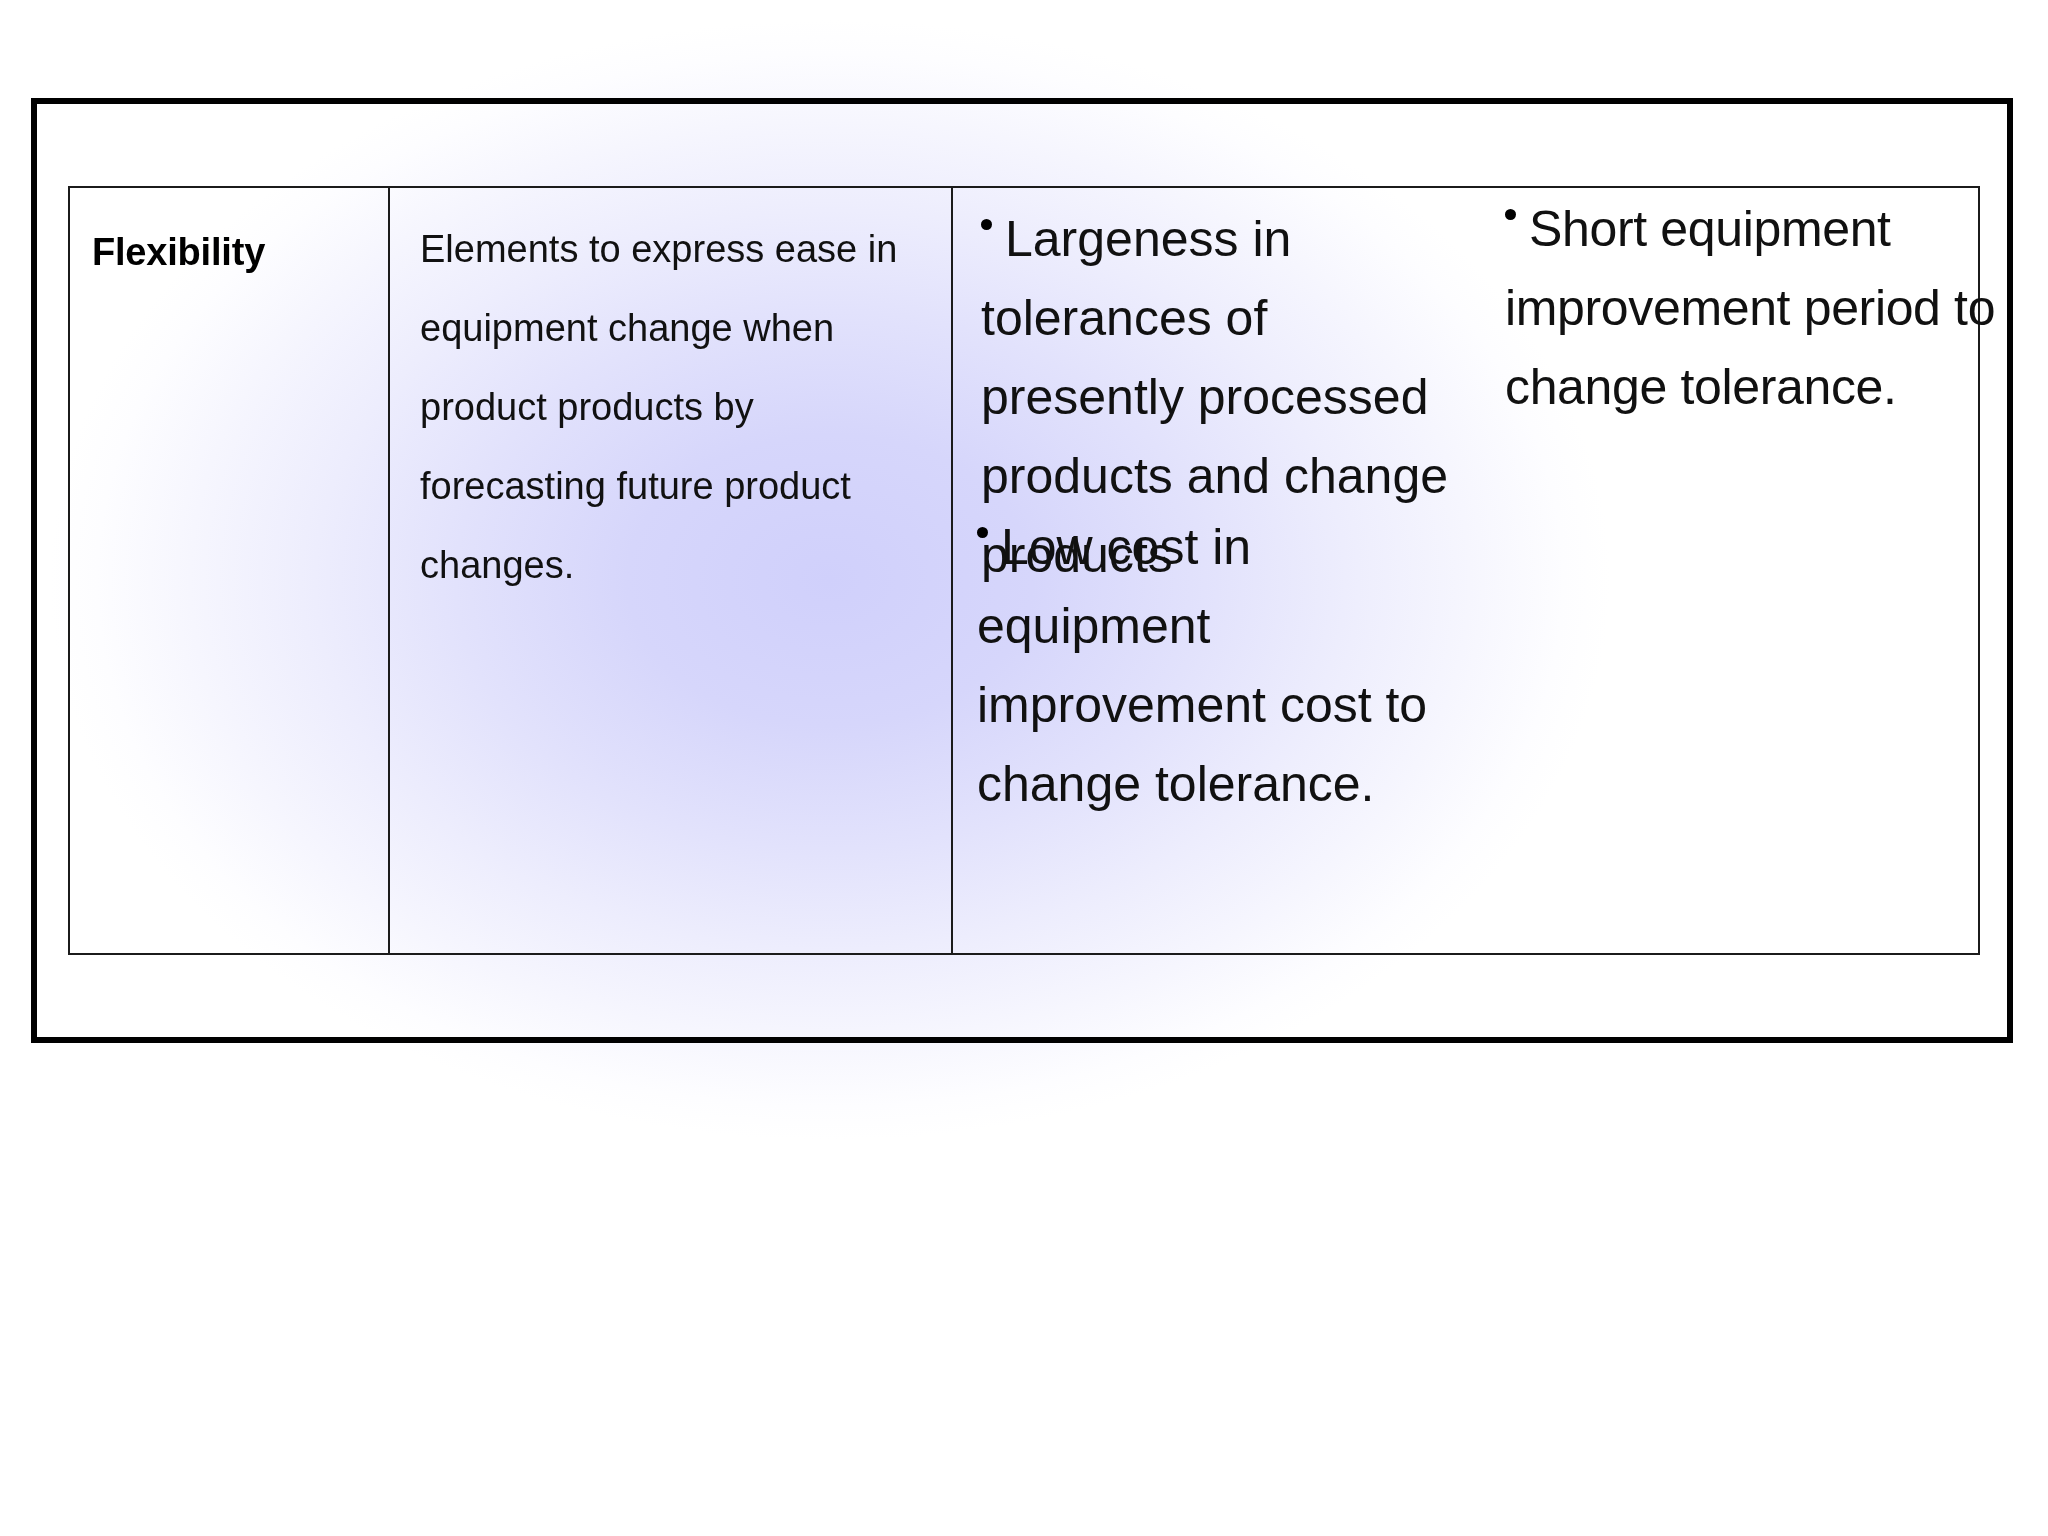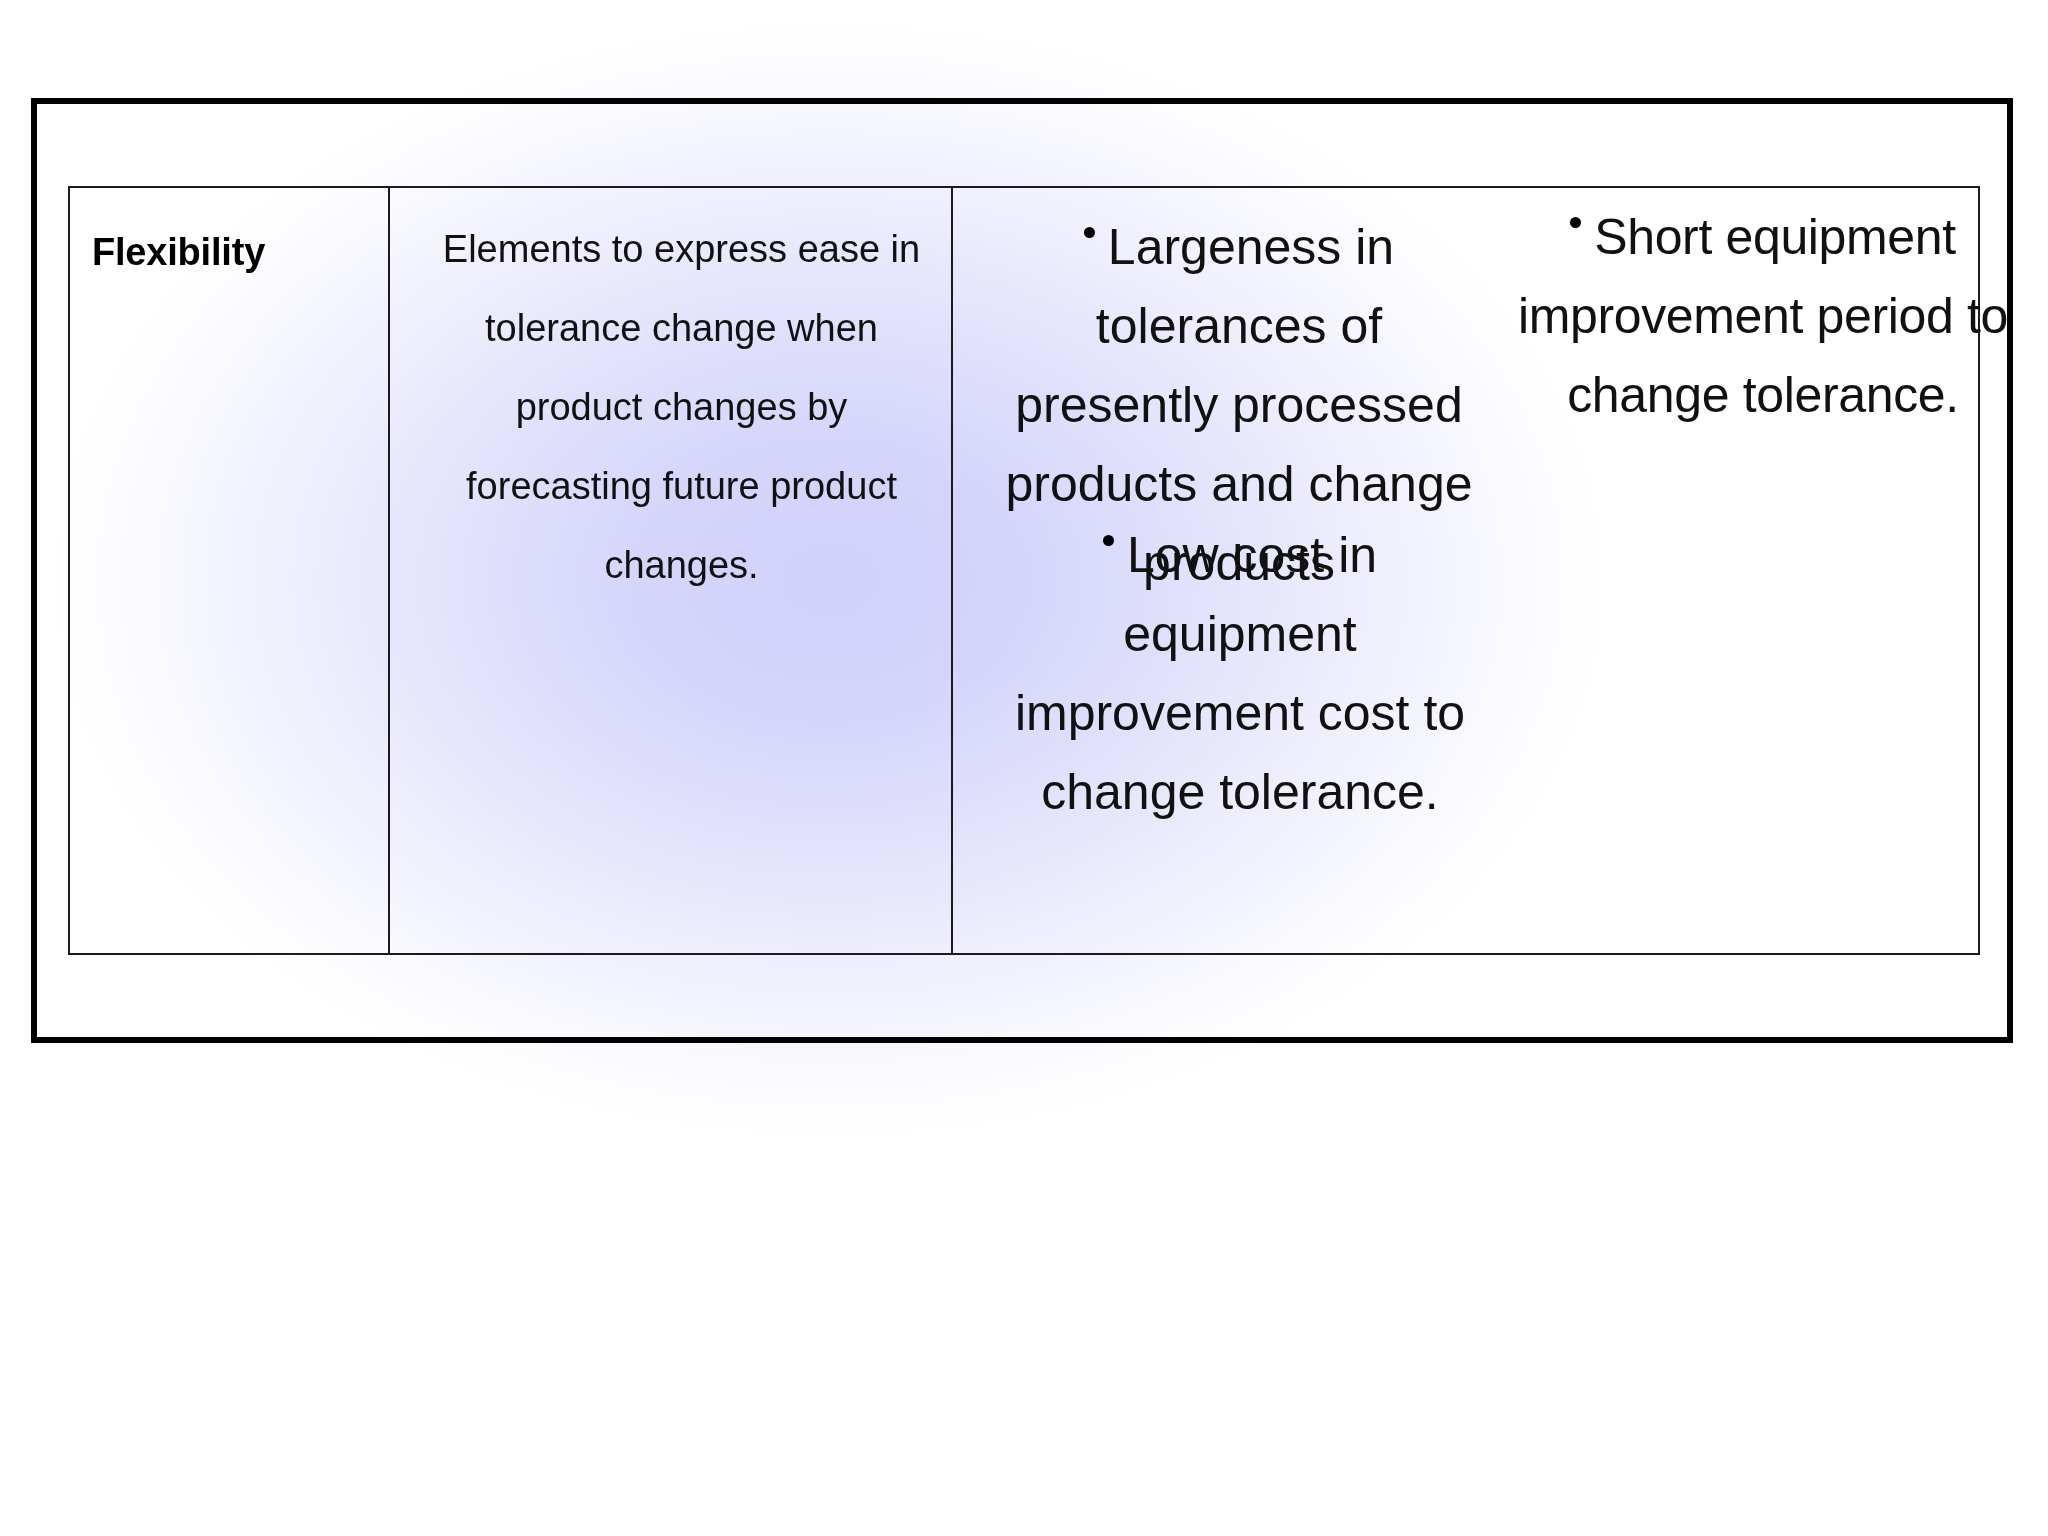--- a/index.html
+++ b/index.html
@@ -55,22 +55,21 @@
     height: 769px;
     box-sizing: border-box;
     border: 2px solid #1b1b1b;
     display: flex;
     background: transparent;
   }
 
   .cell {
     box-sizing: border-box;
     position: relative;
-    padding: 8px;
-    text-align: center;
+    padding: 0;
   }
   .cell.col-label {
     width: 320px;
     flex: 0 0 320px;
     border-right: 2px solid #1b1b1b;
   }
   .cell.col-desc {
     width: 563px;
     flex: 0 0 563px;
     border-right: 2px solid #1b1b1b;
@@ -146,21 +145,21 @@
 
   <div id="outer-frame"></div>
 
   <div id="table">
 
     <div class="cell col-label">
       <div class="label-text">Flexibility</div>
     </div>
 
     <div class="cell col-desc">
-      <div class="desc-text">Elements to express ease in tolerance change when product changes by forecasting future product changes.</div>
+      <div class="desc-text">Elements to express ease in equipment change when product products by forecasting future product changes.</div>
     </div>
 
     <div class="cell col-items">
 
       <div class="items-col left">
 
         <div class="bullet-block" id="item-largeness">
           <span class="bullet-dot"></span><span>Largeness in tolerances of presently processed products and change products</span>
         </div>
 

